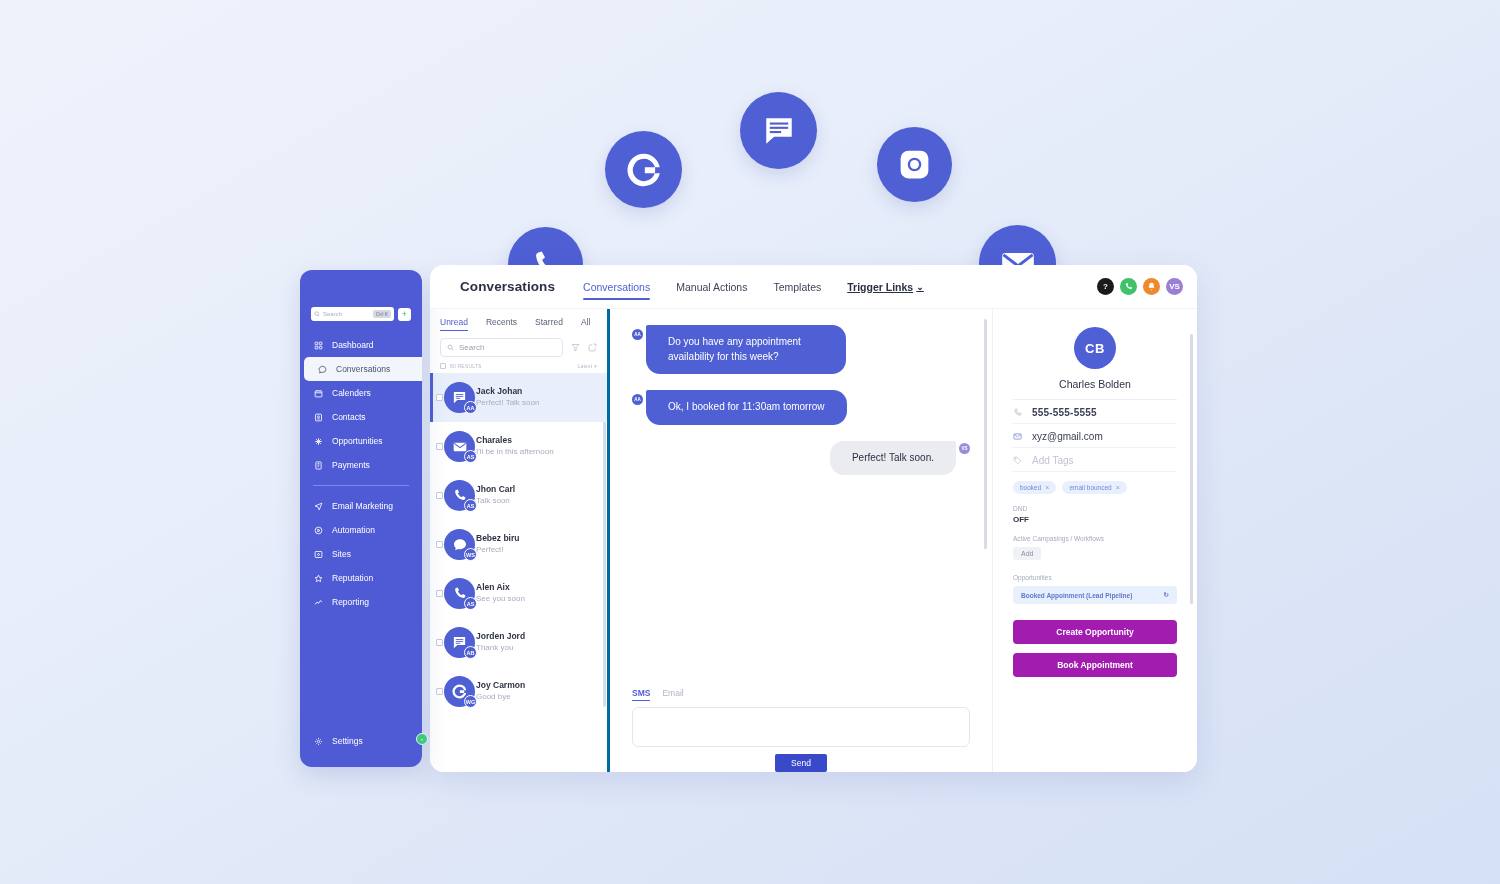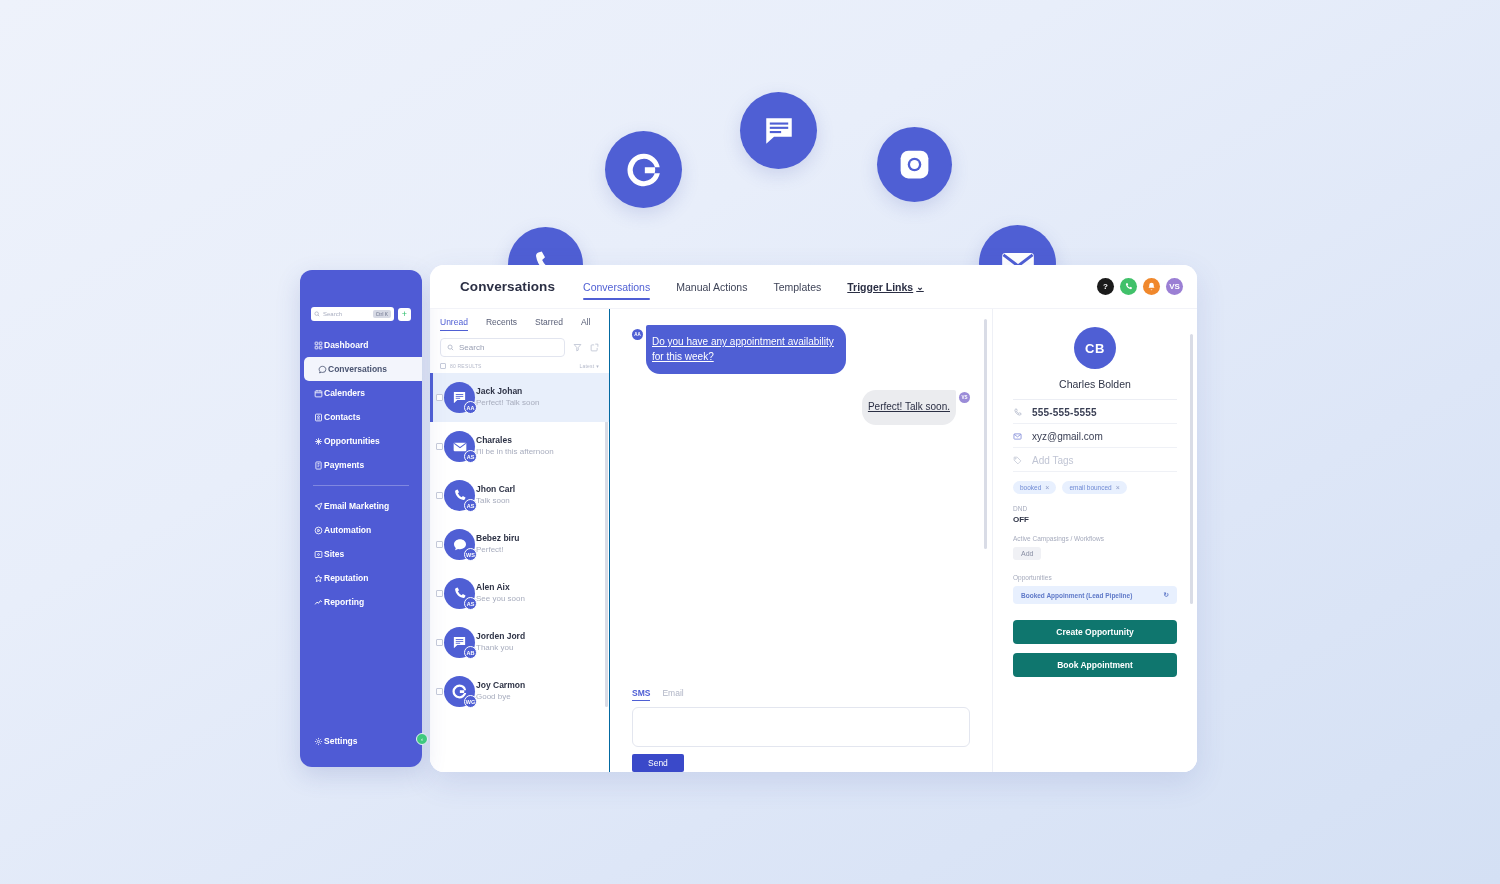--- a/index.html
+++ b/index.html
@@ -67,21 +67,21 @@
     font-size: 8px; color: #fff; font-weight: bold; cursor: pointer;
   }
 
   
   .window-body { flex: 1; display: flex; min-height: 0; background: #fff; }
 
   
   .conv-col {
     width: 180px; min-width: 180px;
     display: flex; flex-direction: column;
-    border-right: 1px solid #0369a1;
+    border-right: 3px solid #0369a1;
     background: #fff;
   }
   .conv-filters {
     display: flex; gap: 18px; padding: 8px 10px 4px 10px;
     font-size: 8.5px; color: #5a6078;
   }
   .conv-filter { cursor: pointer; padding-bottom: 3px; }
   .conv-filter.active { color: #4f5fd4; border-bottom: 1.4px solid #4f5fd4; }
   .conv-searchrow { display: flex; align-items: center; gap: 8px; padding: 3px 10px 4px 10px; }
   .conv-search {
@@ -138,22 +138,22 @@
   .msg-row.in { justify-content: flex-start; }
   .msg-row.out { justify-content: flex-end; }
   .msg-dot {
     width: 11px; height: 11px; border-radius: 50%;
     display: flex; align-items: center; justify-content: center;
     font-size: 4.5px; color: #fff; font-weight: bold; margin-top: 4px;
   }
   .msg-dot.in { background: #4f5fd4; margin-right: 3px; }
   .msg-dot.out { background: #9b8cd8; margin-left: 3px; order: 2; margin-top: 2px; }
   .bubble {
-    max-width: 200px; padding: 10px 6px;
-    font-size: 10px; line-height: 1.45; position: relative; text-decoration: underline;
+    max-width: 200px; padding: 10px 22px;
+    font-size: 10px; line-height: 1.45; position: relative;
   }
   .bubble.in {
     background: #4f5fd4; color: #fff;
     border-radius: 2px 14px 14px 14px;
   }
   .bubble.out {
     background: #ebecef; color: #2b2f44;
     border-radius: 14px 2px 14px 14px;
   }
   .chat-vscroll {
@@ -162,21 +162,21 @@
   }
 
   
   .composer { padding: 0 22px 0 22px; }
   .composer-tabs { display: flex; gap: 12px; margin-bottom: 6px; }
   .composer-tab { font-size: 8.5px; color: #b0b5c6; cursor: pointer; padding-bottom: 2px; }
   .composer-tab.active { color: #4f5fd4; font-weight: bold; border-bottom: 1.3px solid #4f5fd4; }
   .composer-box {
     height: 40px; border: 1px solid #e3e6ef; border-radius: 6px; background: #fff;
   }
-  .composer-actions { display: flex; justify-content: flex-start; margin-top: 7px; }
+  .composer-actions { display: flex; justify-content: center; margin-top: 7px; }
   .send-btn {
     background: #3a49c9; color: #fff; font-size: 8.5px;
     padding: 4px 16px; border: none; border-radius: 2px; cursor: pointer;
   }
 
   
   .contact-col {
     width: 205px; min-width: 205px;
     border-left: 1px solid #eef0f6;
     padding: 18px 20px 0 20px; background: #fff;
@@ -214,21 +214,21 @@
   .add-chip {
     display: inline-block; background: #f0f1f5; color: #888ea3;
     font-size: 7px; padding: 3px 8px; border-radius: 3px; margin-top: 4px; cursor: pointer;
   }
   .opp-chip {
     background: #e8f0fe; color: #5f79c8; font-size: 6.5px; font-weight: bold;
     padding: 5px 8px; border-radius: 4px; margin-top: 5px;
     display: flex; align-items: center; justify-content: space-between;
   }
   .cta-btn {
-    display: block; width: 100%; background: #0f766e; color: #fff;
+    display: block; width: 100%; background: #a21caf; color: #fff;
     font-size: 8.5px; font-weight: bold; text-align: center;
     padding: 7px 0; border: none; border-radius: 4px; margin-top: 9px; cursor: pointer;
   }
 
   
   .nav {
     position: absolute; left: 0; top: 5px;
     width: 122px; height: 497px;
     background: #4f5bd5; border-radius: 12px;
     display: flex; flex-direction: column;
@@ -246,23 +246,23 @@
   .nav-kbd {
     margin-left: auto; background: #d6d9e4; color: #8a90a5;
     font-size: 4.5px; padding: 1.5px 3px; border-radius: 2px; font-weight: bold;
   }
   .nav-plus {
     width: 13px; height: 13px; background: #fff; border-radius: 3px;
     display: flex; align-items: center; justify-content: center;
     color: #2fbf6d; font-size: 9px; line-height: 1; cursor: pointer;
   }
   .nav-item {
-    display: flex; align-items: center; 
+    display: flex; align-items: center; gap: 8px;
     padding: 7px 0 7px 13px; color: #fff; font-size: 8.5px;
-    font-weight: bold; cursor: pointer; position: relative;
+    font-weight: normal; cursor: pointer; position: relative;
   }
   .nav-item.active { background: #f3f5fc; color: #4a5471; border-radius: 5px 0 0 5px; margin-left: 4px; }
   .nav-item .ic { display: flex; width: 11px; justify-content: center; }
   .nav-sep { height: 1px; background: rgba(255,255,255,.28); margin: 8px 13px; }
   .nav-bottom { margin-top: auto; padding-bottom: 14px; }
   .nav-collapse {
     position: absolute; right: -6px; bottom: 22px;
     width: 12px; height: 12px; border-radius: 50%;
     background: #3fc97f; color: #fff; font-size: 6px;
     display: flex; align-items: center; justify-content: center;
@@ -515,20 +515,24 @@
       <div class="chat-col">
         <div class="chat-scroll">
           <div class="chat-vscroll"></div>
 
           <div class="msg-row in">
             <span class="msg-dot in">AA</span>
             <div class="bubble in">Do you have any appointment availability for this week?</div>
           </div>
 
 
+          <div class="msg-row in">
+            <span class="msg-dot in">AA</span>
+            <div class="bubble in" style="max-width:230px;">Ok, I booked for 11:30am tomorrow</div>
+          </div>
 
           <div class="msg-row out">
             <div class="bubble out">Perfect! Talk soon.</div>
             <span class="msg-dot out">VS</span>
           </div>
         </div>
 
         <div class="composer">
           <div class="composer-tabs">
             <div class="composer-tab active">SMS</div>

